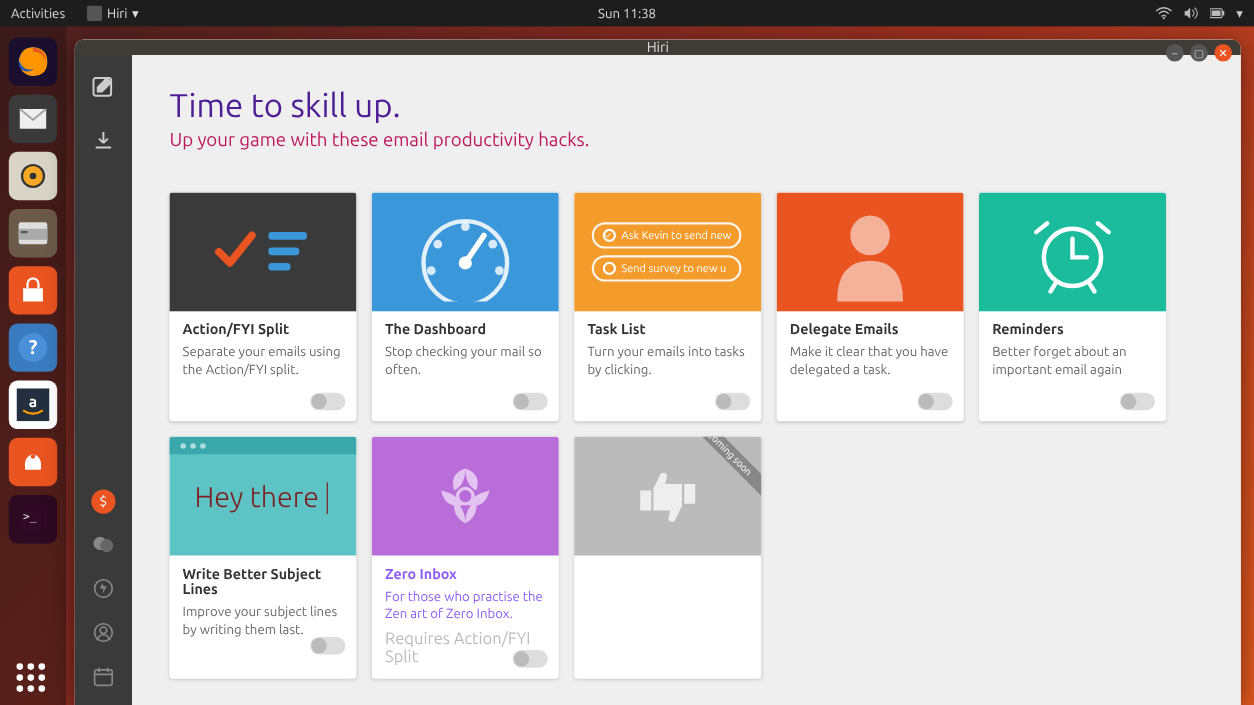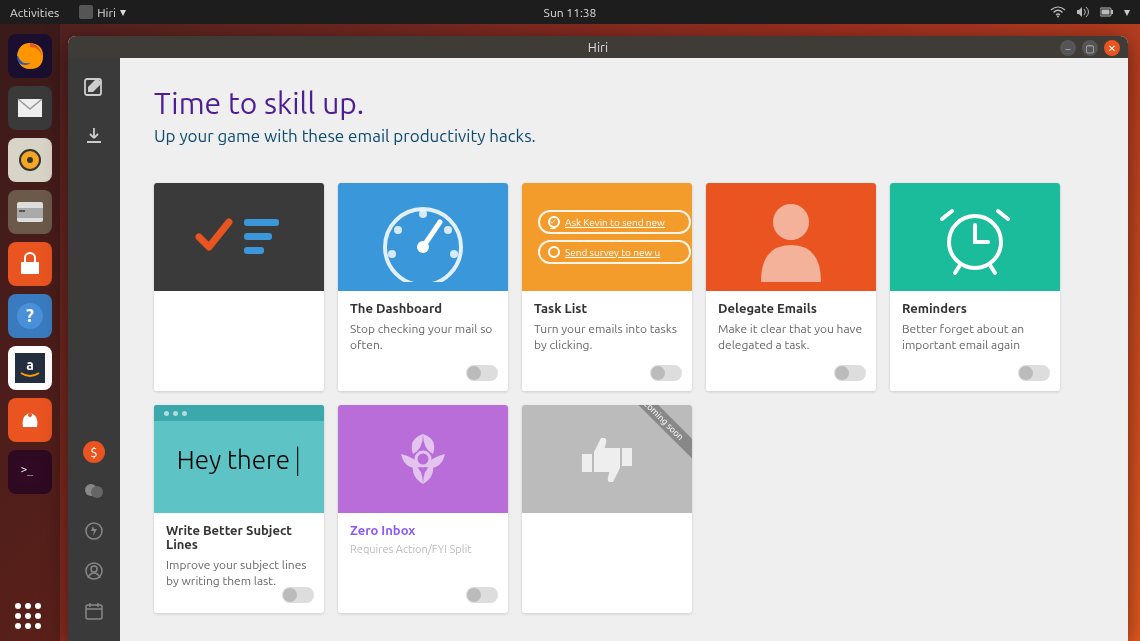--- a/index.html
+++ b/index.html
@@ -31,40 +31,40 @@
 
 
 .appside { width:52px; background:#3a3a3a; display:flex; flex-direction:column; align-items:center; padding-top:18px; gap:24px; color:#ccc; }
 .appside .mid { margin-top:auto; display:flex; flex-direction:column; align-items:center; gap:16px; padding-bottom:18px;}
 .appside .sicon { width:24px; height:24px; display:flex; align-items:center; justify-content:center;}
 .appside .badge { width:22px;height:22px;border-radius:50%; background:#e95420; color:#fff; font-size:13px; display:flex;align-items:center;justify-content:center;}
 
 
 .content { flex:1; padding: 28px 34px; overflow:auto; }
 .content h1 { color:#4c1d95; font-size:30px; font-weight:400; margin-bottom:6px;}
-.content .sub { color:#0c4a6e; font-size:17px; margin-bottom:38px;}
+.content .sub { color:#be185d; font-size:17px; margin-bottom:38px;}
 
 .cards { display:grid; grid-template-columns: repeat(5, 170px); gap:14px; }
 .card { background:#fff; border-radius:3px; box-shadow:0 1px 3px rgba(0,0,0,.15); display:flex; flex-direction:column; position:relative; overflow:hidden;}
 .card .art { height:108px; display:flex; align-items:center; justify-content:center; position:relative;}
 .card .body { padding:10px 12px 12px; position:relative; min-height:100px;}
 .card .title { font-size:13px; color:#333; font-weight:600; margin-bottom:6px;}
 .card .desc { font-size:12px; color:#666; line-height:1.35;}
 .card.dis .title, .card.dis .desc { color:#8b5cf6; }
-.card .note { font-size:11px; color:#e95420; margin-top:4px;}
+.card .note { font-size:15px; color:#e95420; margin-top:4px;}
 .card.dis .note { color:#bbb; }
 .toggle { position:absolute; right:10px; bottom:10px; width:32px; height:16px; border-radius:8px; background:#ddd; display:flex; align-items:center;}
 .toggle::after{ content:""; width:14px; height:14px; border-radius:50%; background:#bbb; margin-left:1px;}
 .ribbon { position:absolute; top:8px; right:-22px; background:#888; color:#fff; font-size:9px; padding:2px 24px; transform:rotate(45deg);}
 
 
 .a1{background:#3a3a3a;} .a2{background:#3a97d9;} .a3{background:#f39c2c;} .a4{background:#e95420;} .a5{background:#1abc9c;}
 .a6{background:#5ec3c5;} .a7{background:#b96dd9;} .a8{background:#bbb;}
 
-.pill{border:2px solid rgba(255,255,255,.9); border-radius:14px; color:#fff; font-size:10px; padding:4px 8px; margin:3px 0; display:flex; align-items:center; gap:5px; width:153px; overflow:hidden; white-space:nowrap;text-decoration:underline;}
+.pill{border:2px solid rgba(255,255,255,.9); border-radius:14px; color:#fff; font-size:10px; padding:4px 8px; margin:3px 0; display:flex; gap:5px; width:136px; overflow:hidden; white-space:nowrap;}
 .pill .c{width:12px;height:12px;border:2px solid #fff;border-radius:50%;flex:none;}
 .pill.checked .c::after{content:"✓"; font-size:8px; color:#fff; position:relative; top:-3px; left:0;}
 
 svg { display:block; }
 </style>
 </head>
 <body>
 
 <div class="topbar">
   <span>Activities</span>
@@ -233,20 +233,25 @@
 
         <div class="card">
           <div class="art a1">
             <svg width="100" height="60" viewBox="0 0 100 60">
                 <path d="M10 30l10 10 20-25" stroke="#e95420" stroke-width="7" fill="none" stroke-linecap="round" stroke-linejoin="round"></path>
                 <rect x="55" y="12" width="35" height="7" rx="3" fill="#3a97d9"></rect>
                 <rect x="55" y="26" width="28" height="7" rx="3" fill="#3a97d9"></rect>
                 <rect x="55" y="40" width="20" height="7" rx="3" fill="#3a97d9"></rect>
               </svg>
           </div>
+          <div class="body">
+            <div class="title">Action/FYI Split</div>
+            <div class="desc">Separate your emails using the Action/FYI split.</div>
+            <div class="toggle"></div>
+          </div>
         </div>
 
         <div class="card">
           <div class="art a2">
             <svg width="90" height="90" viewBox="0 0 90 90">
                 <circle cx="45" cy="55" r="38" fill="none" stroke="#fff" stroke-width="4" opacity=".85"></circle>
                 <circle cx="45" cy="22" r="4" fill="#fff" opacity=".8"></circle>
                 <circle cx="20" cy="38" r="4" fill="#fff" opacity=".8"></circle>
                 <circle cx="70" cy="38" r="4" fill="#fff" opacity=".8"></circle>
                 <circle cx="14" cy="62" r="4" fill="#fff" opacity=".8"></circle>
@@ -311,21 +316,21 @@
         </div>
 
         <div class="card">
           <div class="art a6" style="position:relative;">
             <div style="position:absolute;top:0;left:0;right:0;height:16px;background:#3ba9ab;"></div>
             <div style="position:absolute;top:6px;left:10px;display:flex;gap:4px;">
                 <span style="width:5px;height:5px;background:#fff;border-radius:50%;opacity:.6"></span>
                 <span style="width:5px;height:5px;background:#fff;border-radius:50%;opacity:.6"></span>
                 <span style="width:5px;height:5px;background:#fff;border-radius:50%;opacity:.6"></span>
               </div>
-            <div style="color:#000000;font-size:26px;font-weight:300;display:flex;align-items:center;gap:4px;">
+            <div style="color:#7f1d1d;font-size:26px;font-weight:300;display:flex;align-items:center;gap:4px;">
                 <span>Hey there</span>
                 <span style="font-size:30px;font-weight:100;">|</span>
               </div>
           </div>
           <div class="body">
             <div class="title">Write Better Subject Lines</div>
             <div class="desc">Improve your subject lines by writing them last.</div>
             <div class="toggle"></div>
           </div>
         </div>
@@ -339,20 +344,21 @@
                   <path d="M62 35 Q58 52 42 48 Q48 38 62 35"></path>
                   <path d="M18 35 Q22 52 38 48 Q32 38 18 35"></path>
                   <path d="M40 65 Q28 58 30 45 Q40 50 40 65"></path>
                   <path d="M40 65 Q52 58 50 45 Q40 50 40 65"></path>
                   <circle cx="40" cy="40" r="7" fill="#b96dd9" stroke="#fff" stroke-width="3"></circle>
                 </g>
               </svg>
           </div>
           <div class="body">
             <div class="title">Zero Inbox</div>
+            <div class="desc">For those who practise the Zen art of Zero Inbox.</div>
             <div class="note">Requires Action/FYI Split</div>
             <div class="toggle"></div>
           </div>
         </div>
 
         <div class="card dis">
           <div class="art a8">
             <div class="ribbon">Coming soon</div>
             <svg width="80" height="70" viewBox="0 0 80 70">
                 <g fill="#fff" opacity=".75">

